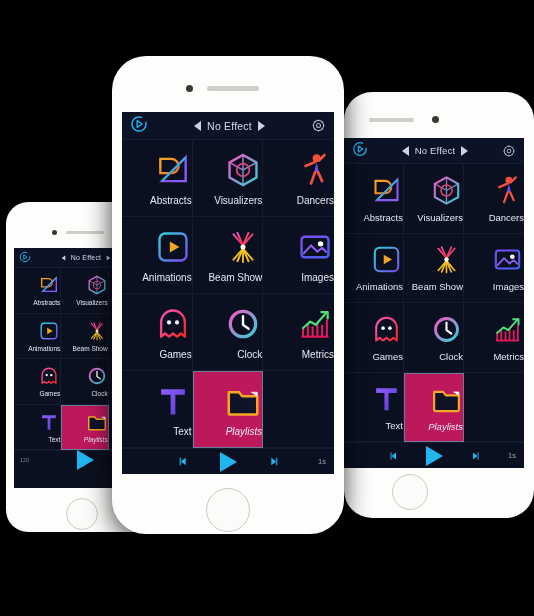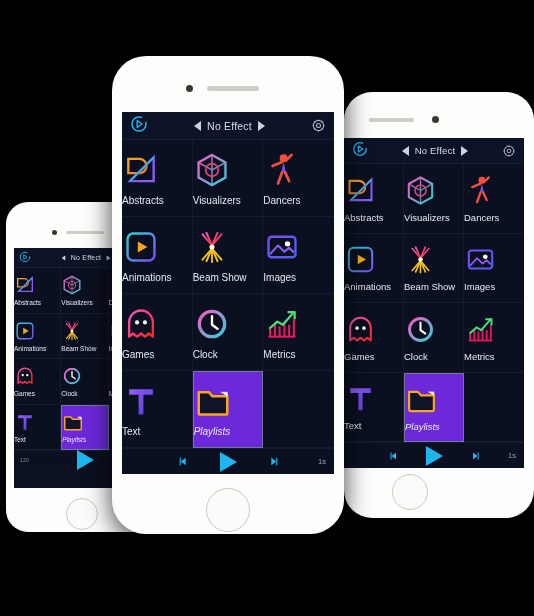--- a/index.html
+++ b/index.html
@@ -61,32 +61,32 @@
   .arrow-l { border-top: 5px solid transparent; border-bottom: 5px solid transparent; border-right: 7px solid #cdd2df; }
   .arrow-r { border-top: 5px solid transparent; border-bottom: 5px solid transparent; border-left: 7px solid #cdd2df; }
 
   .grid {
     display: grid;
     grid-template-columns: repeat(3, 1fr);
     width: 100%;
   }
   .cell {
     display: flex; flex-direction: column;
-    align-items: flex-start; justify-content: center;
+    align-items: flex-end; justify-content: center;
     border-right: 1px solid #161c30;
     border-bottom: 1px solid #161c30;
     background: #0b1020;
     position: relative;
   }
   .cell:nth-child(3n) { border-right: none; }
   .cell .label {
     color: #e6e9f1; text-align: center; white-space: nowrap;
   }
   .cell.selected {
-    background: #6d28d9;
+    background: #be185d;
     border: 1.5px solid #6f7a99;
   }
   .cell.selected .label { font-style: italic; }
   .cell.empty { background: #0b1020; }
 
   .playerbar {
     display: flex; align-items: center; justify-content: center;
     background: #0b1020;
     width: 100%;
     position: relative;

